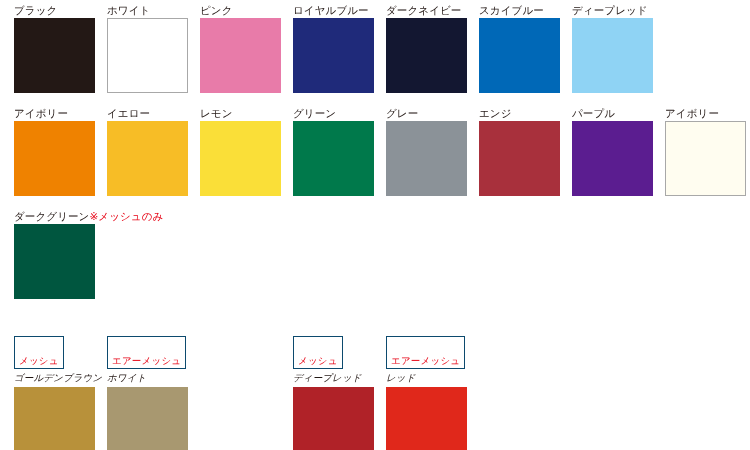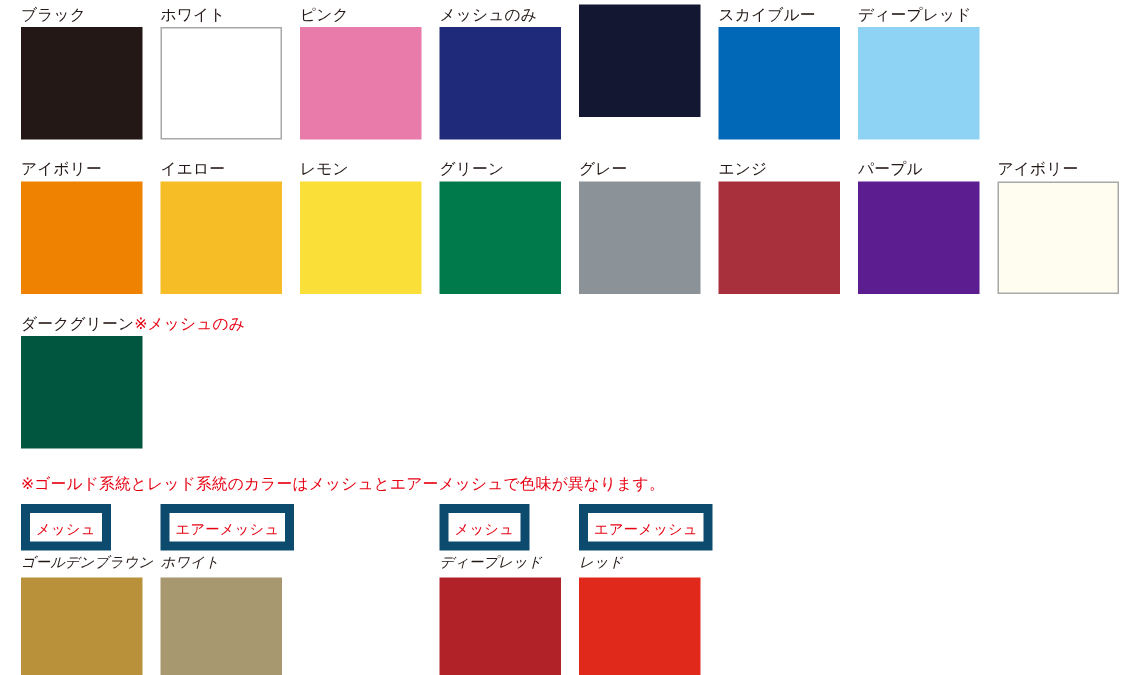--- a/index.html
+++ b/index.html
@@ -77,25 +77,25 @@
     display: flex;
   }
   .special-cell {
     width: 93px;
     flex: 0 0 93px;
     box-sizing: border-box;
   }
   .special-cell.gap { visibility: hidden; }
   .badge {
     display: inline-block;
-    border: 6px solid #0c4a6e;
+    border: 1px solid #0c4a6e;
     color: #e60012;
     font-size: 9.5px;
     line-height: 11px;
-    padding: 6px 4px 2px 4px;
+    padding: 18px 4px 2px 4px;
     white-space: nowrap;
     letter-spacing: 0.2px;
     box-sizing: border-box;
   }
   .special-label {
     font-size: 9.5px;
     line-height: 12px;
     margin-top: 3px;
     white-space: nowrap;
     color: #231815;
@@ -123,24 +123,25 @@
         </div>
         <div class="swatch-cell">
           <div class="swatch-label"><span>ホワイト</span></div>
           <div class="swatch-box bordered" style="background: rgb(255, 255, 255);"></div>
         </div>
         <div class="swatch-cell">
           <div class="swatch-label"><span>ピンク</span></div>
           <div class="swatch-box" style="background: rgb(232, 123, 169);"></div>
         </div>
         <div class="swatch-cell">
-          <div class="swatch-label"><span>メッシュのみ</span></div>
+          <div class="swatch-label"><span>ロイヤルブルー</span></div>
           <div class="swatch-box" style="background: rgb(31, 42, 122);"></div>
         </div>
         <div class="swatch-cell">
+          <div class="swatch-label"><span>ダークネイビー</span></div>
           <div class="swatch-box" style="background: rgb(19, 23, 49);"></div>
         </div>
         <div class="swatch-cell">
           <div class="swatch-label"><span>スカイブルー</span></div>
           <div class="swatch-box" style="background: rgb(0, 104, 183);"></div>
         </div>
         <div class="swatch-cell">
           <div class="swatch-label"><span>ディープレッド</span></div>
           <div class="swatch-box" style="background: rgb(143, 211, 244);"></div>
         </div>
@@ -187,21 +188,20 @@
         <div class="swatch-cell empty"></div>
         <div class="swatch-cell empty"></div>
         <div class="swatch-cell empty"></div>
         <div class="swatch-cell empty"></div>
         <div class="swatch-cell empty"></div>
         <div class="swatch-cell empty"></div>
         <div class="swatch-cell empty"></div>
       </div>
     </div>
 
-  <div class="notice">※ゴールド系統とレッド系統のカラーはメッシュとエアーメッシュで色味が異なります。</div>
 
   <div class="special-grid">
       <div class="special-cell">
         <div><span class="badge">メッシュ</span></div>
         <div class="special-label">ゴールデンブラウン</div>
         <div class="special-box" style="background: rgb(184, 145, 58);"></div>
       </div>
       <div class="special-cell">
         <div><span class="badge">エアーメッシュ</span></div>
         <div class="special-label">ホワイト</div>

